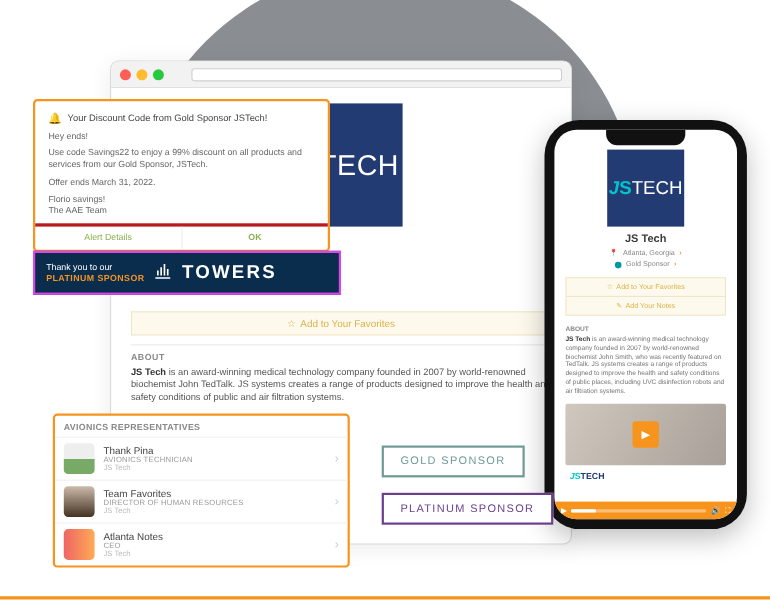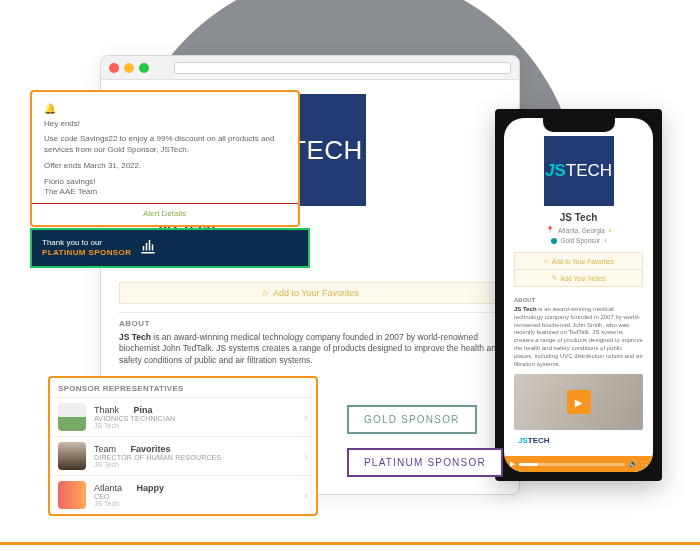--- a/index.html
+++ b/index.html
@@ -32,55 +32,55 @@
   .about-label { font-size: 8px; color:#888; letter-spacing:.5px; font-weight:600;}
   .about-text { font-size:8.5px; color:#555; margin-top:4px; line-height:1.35;}
   .about-text b { color:#333;}
   
   
   .popup { position:absolute; top:90px; left:30px; width:270px; background:#fff; border:2px solid #F7941D; border-radius:4px; padding:10px 12px 0; font-size:8px; color:#666; z-index:20; line-height:1.35;}
   .popup-title-row { display:flex; align-items:flex-start; gap:5px; margin-bottom:3px;}
   .bell-icon { font-size:10px; color:#A0A0A0;}
   .popup-title { font-size:8.5px; color:#454545; font-weight:500;}
   .popup p { margin-bottom:5px; }
-  .popup-buttons { border-top:1px solid #b91c1c; display:flex; margin:4px -12px 0;}
+  .popup-buttons { border-top:3px solid #b91c1c; display:flex; margin:4px -12px 0;}
   .popup-btn { flex:1; text-align:center; padding:5px 0; font-size:8px; color:#8AB04C;}
   .popup-btn.left{color:#8AB04C; border-right:1px solid #EEE;}
   .popup-btn.right{color:#8AB04C; font-weight:600;}
   
   
-  .towers-banner { position:absolute; top:228px; left:30px; width:280px; height:40px; background:#0B2D4D; border:2px solid #22c55e; display:flex; align-items:center; z-index:22; padding:0 10px; gap:8px;}
+  .towers-banner { position:absolute; top:228px; left:30px; width:280px; height:40px; background:#0B2D4D; border:2px solid #d946ef; display:flex; align-items:center; z-index:22; padding:0 10px; gap:8px;}
   .towers-left { font-size:8px; line-height:1.2;}
   .towers-left .l1{color:#fff;}
   .towers-left .l2{color:#F7941D; font-weight:600; letter-spacing:.4px;}
   .towers-icon { color:#fff; font-size:17px;}
   .towers-word { color:#fff; font-size:17px; font-weight:700; letter-spacing:2px;}
   
   
   .reps-card { position:absolute; top:376px; left:48px; width:270px; background:#fff; border:2px solid #F7941D; border-radius:4px; padding:6px 0 0; z-index:30;}
   .reps-header{font-size:8px; color:#888; font-weight:600; letter-spacing:.3px; padding:0 8px 4px;}
   .rep-row { display:flex; align-items:center; gap:8px; padding:5px 8px; border-top:1px solid #F0F0F0;}
   .rep-avatar { width:28px; height:28px; border-radius:4px; background:#ddd; flex-shrink:0;}
   .rep-avatar.a1{background:linear-gradient(#eee 50%,#7a6 50%);} 
   .rep-avatar.a2{background:linear-gradient(#cba,#432);} 
   .rep-avatar.a3{background:linear-gradient(90deg,#e66,#fa5);} 
   .rep-info { flex:1;}
   .rep-name { font-size:9px; color:#454545;}
-  .rep-name b{font-weight:700;margin-left:12px;}
+  .rep-name b{font-weight:400;}
   .rep-role { font-size:7px; color:#999; text-transform:uppercase; letter-spacing:.2px;}
   .rep-comp { font-size:7px; color:#BBB; }
   .rep-arrow { color:#CCC; font-size:11px;}
   
   
   .badge { position:absolute; z-index:28; background:#fff; font-size:10px; padding:7px 15px; font-weight:400; letter-spacing:1.2px;}
   .badge.gold { top:405px; left:347px; color:#6E9A94; border:2px solid #6E9A94;}
   .badge.plat { top:448px; left:347px; color:#6B3E8C; border:2px solid #6B3E8C;}
   
   
-  .phone { position:absolute; top:109px; left:495px; width:167px; height:372px; background:#111; border-radius:4px; padding:9px; z-index:15; box-shadow:0 8px 24px rgba(0,0,0,.25);}
+  .phone { position:absolute; top:109px; left:495px; width:184px; height:372px; background:#111; border-radius:32px; padding:9px; z-index:15; box-shadow:0 8px 24px rgba(0,0,0,.25);}
   .phone-screen { width:100%; height:100%; background:#fff; border-radius:20px; overflow:hidden; position:relative; font-size:7px; color:#555;}
   .phone-notch { position:absolute; top:0; left:50%; transform:translateX(-50%); width:72px; height:14px; background:#111; border-radius:0 0 10px 10px; z-index:2;}
   .phone-body { padding:18px 10px 0;}
   .phone-logo-box { width:70px; height:70px; background:#233B73; margin:0 auto 6px; display:flex; align-items:center; justify-content:center;}
   .phone-logo-box .pt{color:#fff; font-size:17px; font-weight:300;}
   .phone-logo-box .pj{color:#00C4CC; font-style:italic; font-weight:bold;}
   .phone-logo-box .ps{color:#00C4CC; font-weight:bold;}
   .phone-title{font-size:10px; font-weight:700; color:#3B3B3B; text-align:center; margin-top:2px;}
   .phone-meta{display:flex; align-items:center; justify-content:center; gap:4px; margin-top:3px; font-size:6.5px;}
   .phone-actions{border:1px solid #EFE5C8; background:#FEF9ED; margin-top:8px; font-size:6.5px; color:#D9B34A;}
@@ -136,44 +136,47 @@
     <div class="about-section">
       <div class="about-label">ABOUT</div>
       <div class="about-text"><b>JS Tech</b><span> is an award-winning medical technology company founded in 2007 by world-renowned biochemist John TedTalk. JS systems creates a range of products designed to improve the health and safety conditions of public and air filtration systems.</span></div>
     </div>
   </div>
 </div>
 
 <div class="popup">
   <div class="popup-title-row">
     <span class="bell-icon">🔔</span>
+    <span class="popup-title">Your Discount Code from Gold Sponsor JSTech!</span>
   </div>
   <p>Hey ends!</p>
   <p>Use code Savings22 to enjoy a 99% discount on all products and services from our Gold Sponsor, JSTech.</p>
   <p>Offer ends March 31, 2022.</p>
   <p><span>Florio savings!</span><br><span>The AAE Team</span></p>
   <div class="popup-buttons">
     <div class="popup-btn left">Alert Details</div>
+    <div class="popup-btn right">OK</div>
   </div>
 </div>
 
 <div class="towers-banner">
   <div class="towers-left">
     <div class="l1">Thank you to our</div>
     <div class="l2">PLATINUM SPONSOR</div>
   </div>
   <span class="towers-icon">
     <svg width="18" height="18" viewBox="0 0 24 24" fill="white">
         <path d="M3 22h18v-2H3v2zm2-4h2v-6H5v6zm4 0h2V8H9v10zm4 0h2V4h-2v14zm4 0h2v-8h-2v8z"></path>
       </svg>
   </span>
+  <span class="towers-word">TOWERS</span>
 </div>
 
 <div class="reps-card">
-  <div class="reps-header">SPONSOR REPRESENTATIVES</div>
+  <div class="reps-header">AVIONICS REPRESENTATIVES</div>
   <div class="rep-row">
     <div class="rep-avatar a1"></div>
     <div class="rep-info">
       <div class="rep-name"><span>Thank</span> <b>Pina</b></div>
       <div class="rep-role">AVIONICS TECHNICIAN</div>
       <div class="rep-comp">JS Tech</div>
     </div>
     <div class="rep-arrow">›</div>
   </div>
   <div class="rep-row">
@@ -181,21 +184,21 @@
     <div class="rep-info">
       <div class="rep-name"><span>Team</span> <b>Favorites</b></div>
       <div class="rep-role">DIRECTOR OF HUMAN RESOURCES</div>
       <div class="rep-comp">JS Tech</div>
     </div>
     <div class="rep-arrow">›</div>
   </div>
   <div class="rep-row">
     <div class="rep-avatar a3"></div>
     <div class="rep-info">
-      <div class="rep-name"><span>Atlanta</span> <b>Happy</b></div>
+      <div class="rep-name"><span>Atlanta</span> <b>Notes</b></div>
       <div class="rep-role">CEO</div>
       <div class="rep-comp">JS Tech</div>
     </div>
     <div class="rep-arrow">›</div>
   </div>
 </div>
 
 <div class="badge gold">GOLD SPONSOR</div>
 <div class="badge plat">PLATINUM SPONSOR</div>
 

